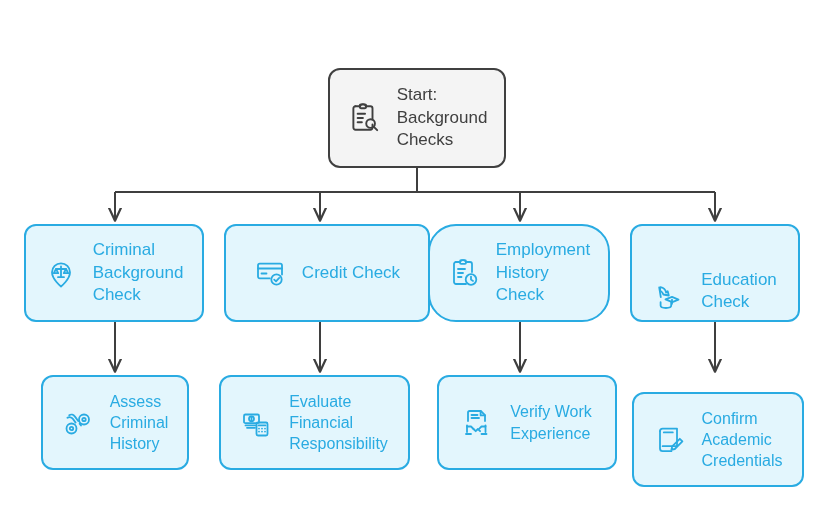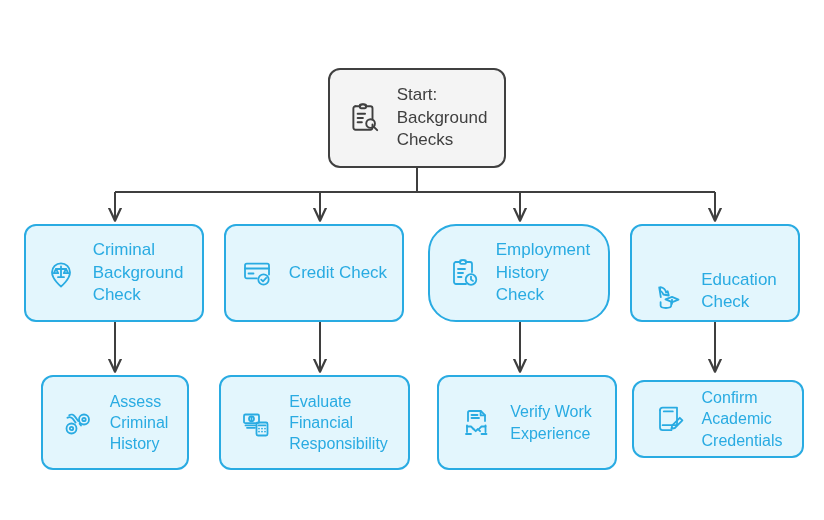--- a/index.html
+++ b/index.html
@@ -123,21 +123,21 @@
         <path d="M11 12l-2.2 4.2h4.4z"></path>
         <path d="M21 12l-2.2 4.2h4.4z"></path>
         <path d="M13 20.2h6"></path>
       </svg>
     </span>
     <span class="label">Criminal
 Background
 Check</span>
   </div>
 
-  <div class="node process" style="left:224px; top:224px; width:180px; height:98px;">
+  <div class="node process" style="left:224px; top:224px; width:206px; height:98px;">
     <span class="icon">
       <svg width="32" height="32" viewBox="0 0 32 32" fill="none" stroke="#29abe2" stroke-width="1.8" stroke-linecap="round" stroke-linejoin="round">
         <path d="M28 17.5V8.5a1.8 1.8 0 0 0-1.8-1.8H5.8A1.8 1.8 0 0 0 4 8.5v11a1.8 1.8 0 0 0 1.8 1.8h10"></path>
         <path d="M4 11.5h24"></path>
         <path d="M7.5 16.5h5"></path>
         <circle cx="22.5" cy="22.5" r="5.2"></circle>
         <path d="M20.2 22.6l1.8 1.8 3.2-3.5"></path>
       </svg>
     </span>
     <span class="label">Credit Check</span>
@@ -224,21 +224,21 @@
         <path d="M5 18.5v6.5"></path>
         <path d="M23.5 18.5v6.5"></path>
         <path d="M4 27h5"></path>
         <path d="M19.5 27h5"></path>
       </svg>
     </span>
     <span class="label">Verify Work
 Experience</span>
   </div>
 
-  <div class="node process narrow" style="left:632px; top:380px; width:172px; height:78px;">
+  <div class="node process narrow" style="left:632px; top:392px; width:172px; height:95px;">
     <span class="icon">
       <svg width="32" height="32" viewBox="0 0 32 32" fill="none" stroke="#29abe2" stroke-width="1.8" stroke-linecap="round" stroke-linejoin="round">
         <path d="M6 7.2a2.6 2.6 0 0 1 2.6-2.6H23v17.6"></path>
         <path d="M6 7.2v17.4a2.6 2.6 0 0 0 2.6 2.6h8.8"></path>
         <path d="M8.6 22.2H23"></path>
         <path d="M9.8 8.4h9"></path>
         <path d="M25.8 14.8l2.6 2.6-7.6 7.6-3.4.8.8-3.4z"></path>
       </svg>
     </span>
     <span class="label">Confirm

